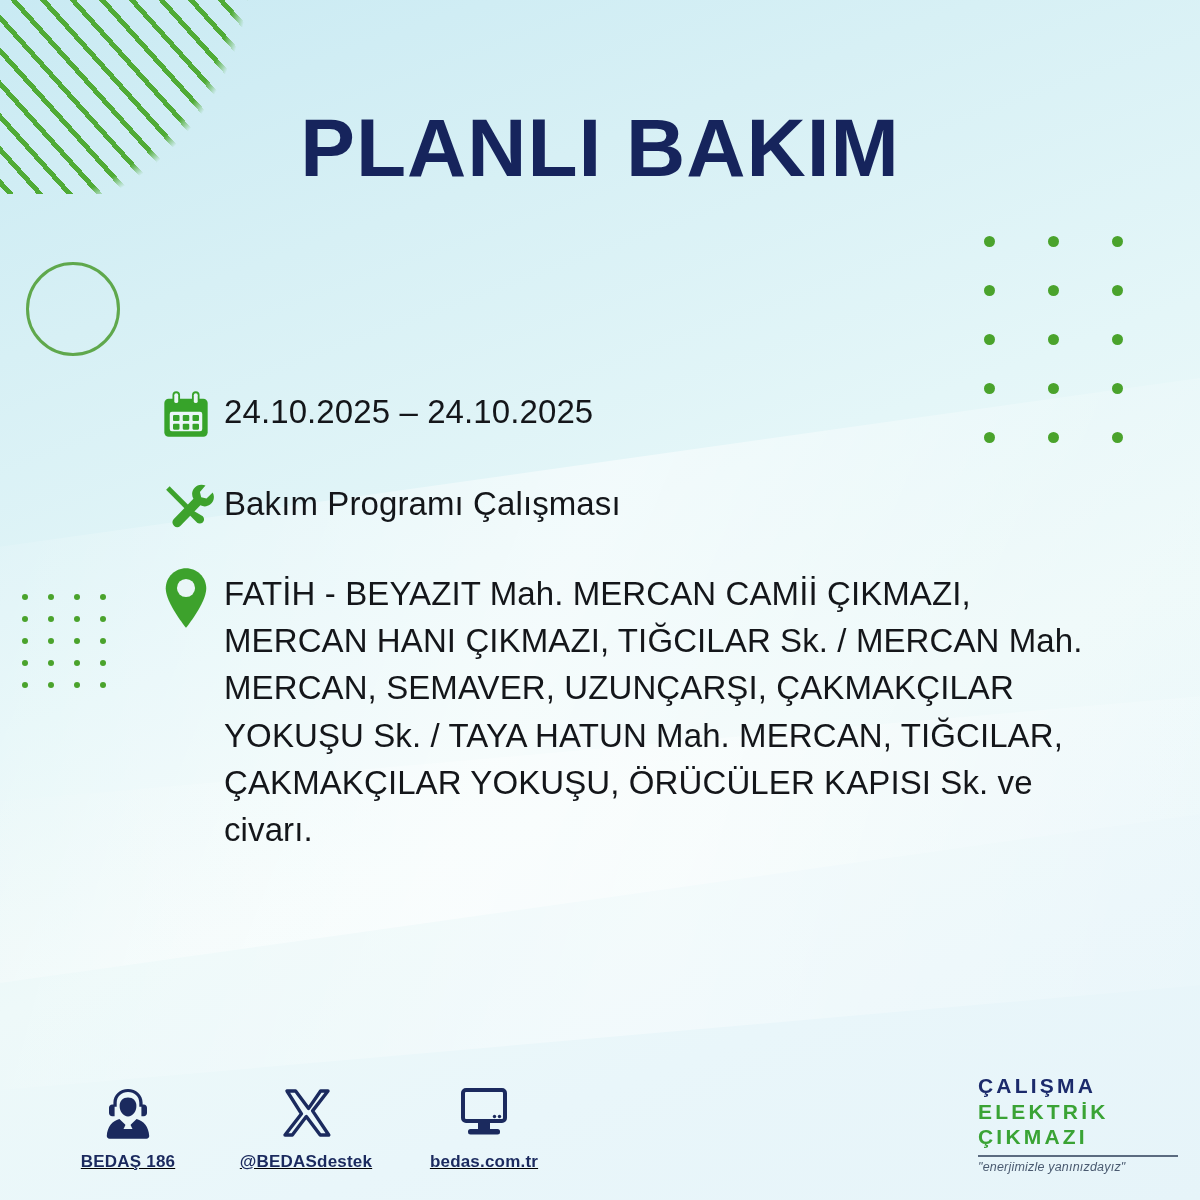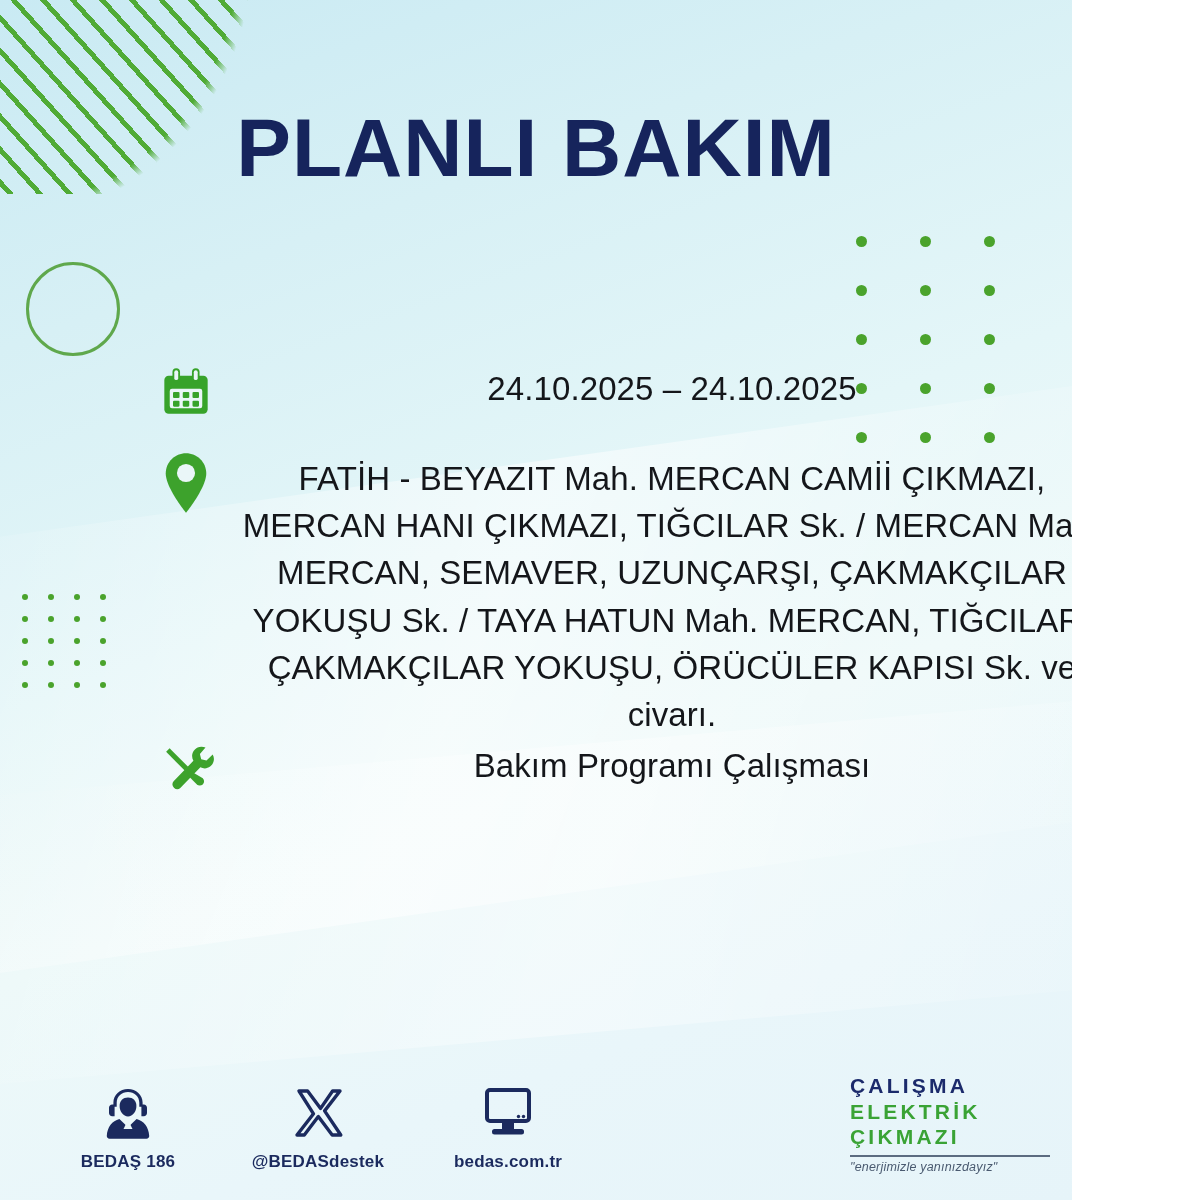--- a/index.html
+++ b/index.html
@@ -6,21 +6,21 @@
   * { margin:0; padding:0; box-sizing:border-box; }
 
   html, body {
     width:1200px; height:1200px;
     font-family:"Liberation Sans", sans-serif;
     overflow:hidden;
   }
 
   #poster {
     position:relative;
-    width:1072px; height:1200px;
+    width:1200px; height:1200px;
     background:
       linear-gradient(160deg,
         #c9eaf3 0%,
         #d7f0f5 22%,
         #e4f6f8 45%,
         #edf9f9 62%,
         #e9f6fa 80%,
         #e6f4f9 100%);
     overflow:hidden;
   }
@@ -99,23 +99,22 @@
     font-size:66px;
     font-weight:normal;
     letter-spacing:1px;
     color:#1d2f63;
     line-height:1.02;
   }
 
   
   .info {
     position:absolute;
-    left:160px; top:361px;
+    left:160px; top:384px;
     width:960px;
-    text-align:center;
   }
   .row {
     display:flex;
     align-items:flex-start;
     margin-bottom:30px;
   }
   .row .ico {
     flex:0 0 64px;
     height:62px;
     display:flex;
@@ -137,21 +136,22 @@
     line-height:1.43;
     padding-top:2px;
   }
 
   
   .footer-left {
     position:absolute;
     left:58px; bottom:28px;
     display:flex;
     align-items:flex-end;
-    gap:50px;
+    gap:38px;
+    text-decoration:underline;
   }
   .fitem {
     display:flex;
     flex-direction:column;
     align-items:center;
     width:140px;
   }
   .fitem .fico { height:62px; display:flex; align-items:flex-end; justify-content:center; }
   .fitem .flabel {
     margin-top:9px;
@@ -263,43 +263,43 @@
             <rect x="12" y="32" width="6" height="5.5" rx="1"></rect>
             <rect x="21" y="32" width="6" height="5.5" rx="1"></rect>
             <rect x="30" y="32" width="6" height="5.5" rx="1"></rect>
           </g>
         </svg>
       </div>
       <div class="txt">24.10.2025 – 24.10.2025</div>
     </div>
 
 
+    <div class="row">
+      <div class="ico">
+        <svg width="56" height="54" viewBox="0 0 56 54" aria-hidden="true">
+          <g fill="#3da22c">
+
+            <path d="M45.5 5.6c-4.2-2-9.3-.6-11.9 3.4-2 3.1-1.9 6.9-.2 9.8L13.6 39.3c-1.6 1.7-1.6 4.3 0 6l.6.6c1.7 1.7 4.4 1.7 6.1 0l20.1-20.6c3 1.6 6.8 1.5 9.7-.7 3.9-2.9 4.9-8.2 2.6-12.2l-6.2 6.2-5.3-1.3-1.3-5.4 5.6-6.3z"></path>
+
+            <path d="M9.6 6.3 6.1 9.8l18.6 18.8 3.6-3.6z"></path>
+            <path d="M30.5 28.9 27 32.4l9.7 9.9c1.7 1.7 4.4 1.7 6.1 0s1.7-4.4 0-6.1z"></path>
+          </g>
+        </svg>
+      </div>
+      <div class="txt">Bakım Programı Çalışması</div>
+    </div>
+
     <div class="row addr">
       <div class="ico">
         <svg width="52" height="62" viewBox="0 0 40 52" aria-hidden="true">
           <path d="M20 1C10.6 1 3 8.6 3 18c0 12 17 33 17 33s17-21 17-33C37 8.6 29.4 1 20 1z" fill="#3da22c"></path>
           <circle cx="20" cy="17.6" r="7.6" fill="#eaf6f8"></circle>
         </svg>
       </div>
       <div class="txt">FATİH - BEYAZIT Mah. MERCAN CAMİİ ÇIKMAZI, MERCAN HANI ÇIKMAZI, TIĞCILAR Sk. / MERCAN Mah. MERCAN, SEMAVER, UZUNÇARŞI, ÇAKMAKÇILAR YOKUŞU Sk. / TAYA HATUN Mah. MERCAN, TIĞCILAR, ÇAKMAKÇILAR YOKUŞU, ÖRÜCÜLER KAPISI Sk. ve civarı.</div>
-    </div>
-
-    <div class="row">
-      <div class="ico">
-        <svg width="56" height="54" viewBox="0 0 56 54" aria-hidden="true">
-          <g fill="#3da22c">
-
-            <path d="M45.5 5.6c-4.2-2-9.3-.6-11.9 3.4-2 3.1-1.9 6.9-.2 9.8L13.6 39.3c-1.6 1.7-1.6 4.3 0 6l.6.6c1.7 1.7 4.4 1.7 6.1 0l20.1-20.6c3 1.6 6.8 1.5 9.7-.7 3.9-2.9 4.9-8.2 2.6-12.2l-6.2 6.2-5.3-1.3-1.3-5.4 5.6-6.3z"></path>
-
-            <path d="M9.6 6.3 6.1 9.8l18.6 18.8 3.6-3.6z"></path>
-            <path d="M30.5 28.9 27 32.4l9.7 9.9c1.7 1.7 4.4 1.7 6.1 0s1.7-4.4 0-6.1z"></path>
-          </g>
-        </svg>
-      </div>
-      <div class="txt">Bakım Programı Çalışması</div>
     </div>
 
   </div>
 
   <div class="footer-left">
 
     <div class="fitem">
       <div class="fico">
         <svg width="56" height="58" viewBox="0 0 56 58" aria-hidden="true">
           <g fill="#1b2a5e">

